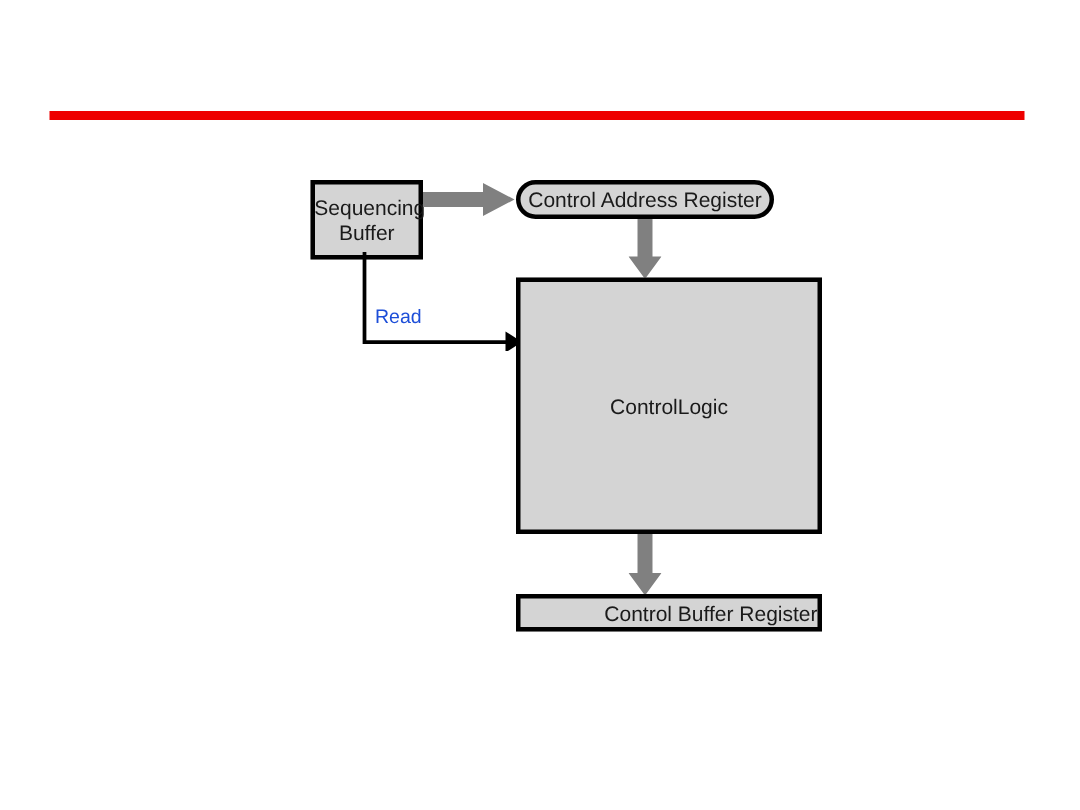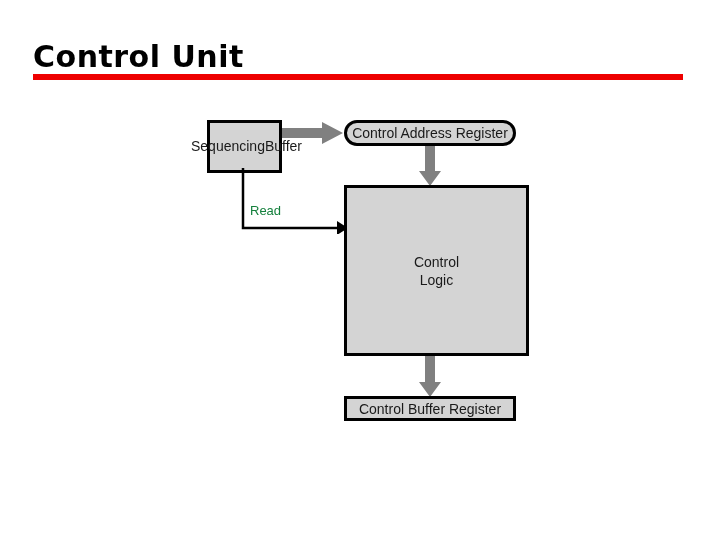--- a/index.html
+++ b/index.html
@@ -57,52 +57,53 @@
   }
 
   
   #box-sequencing-logic {
     left: 207px;
     top: 120px;
     width: 75px;
     height: 53px;
     font-size: 14px;
     line-height: 17px;
-    flex-direction: row;
+    flex-direction: column;
   }
   #box-sequencing-logic .line1 { margin-left: 4px; }
 
   
   #box-control-address-register {
     left: 344px;
     top: 120px;
     width: 172px;
     height: 26px;
     font-size: 14px;
     border-radius: 13px;
   }
 
   
   #box-control-memory {
     left: 344px;
     top: 185px;
-    width: 185px;
+    width: 204px;
     height: 171px;
     font-size: 14px;
     line-height: 18px;
-    flex-direction: column;
+    flex-direction: row;
   }
 
   
   #box-control-buffer-register {
     left: 344px;
     top: 396px;
-    width: 172px;
+    width: 204px;
     height: 25px;
     font-size: 14px;
+    justify-content: flex-end;
   }
 
   
   .arrow-gray {
     position: absolute;
   }
   .arrow-gray svg { display: block; }
 
   
   #read-connector {
@@ -113,30 +114,29 @@
     height: 66px;
   }
   #read-connector svg { display: block; }
 
   #read-label {
     position: absolute;
     left: 250px;
     top: 203px;
     font-family: "Liberation Sans", sans-serif;
     font-size: 13px;
-    color: #15803d;
+    color: #1d4ed8;
     white-space: nowrap;
   }
 </style>
 </head>
 <body>
 
 <div id="slide">
 
-  <div id="slide-title">Control Unit</div>
   <div id="title-rule"></div>
 
   <div class="dbox" id="box-sequencing-logic">
     <span class="line1">Sequencing</span>
     <span class="line2">Buffer</span>
   </div>
 
   <div class="arrow-gray" style="left:282px; top:122px;">
     <svg width="62" height="22" viewBox="0 0 62 22">
       <path d="M0,6 L40,6 L40,0 L61,11 L40,22 L40,16 L0,16 Z" fill="#808080"></path>

